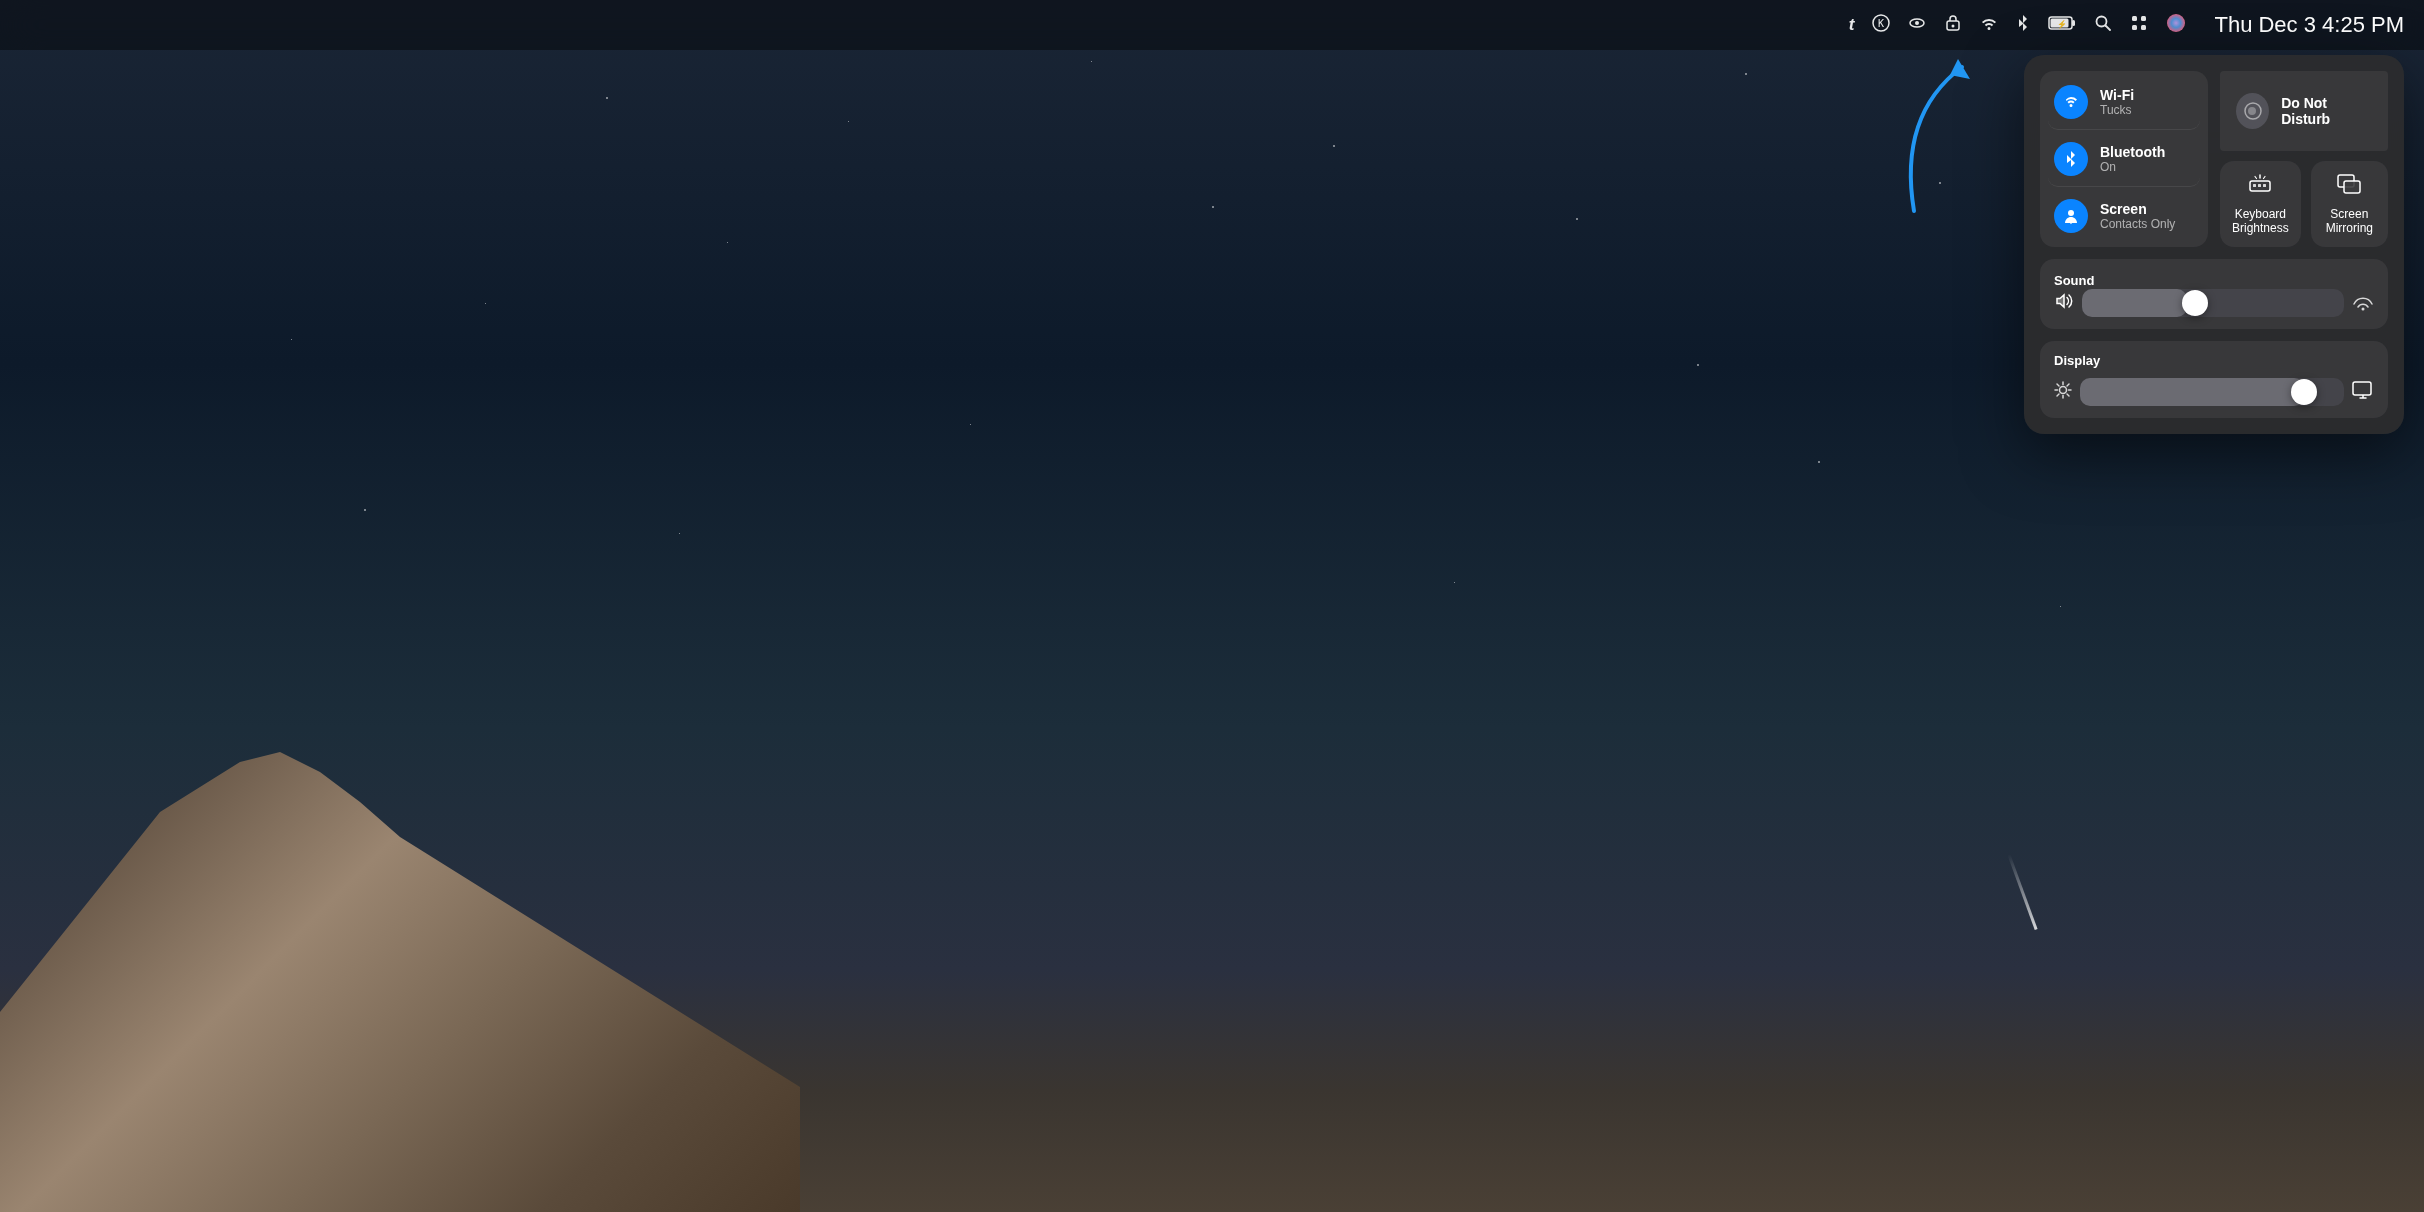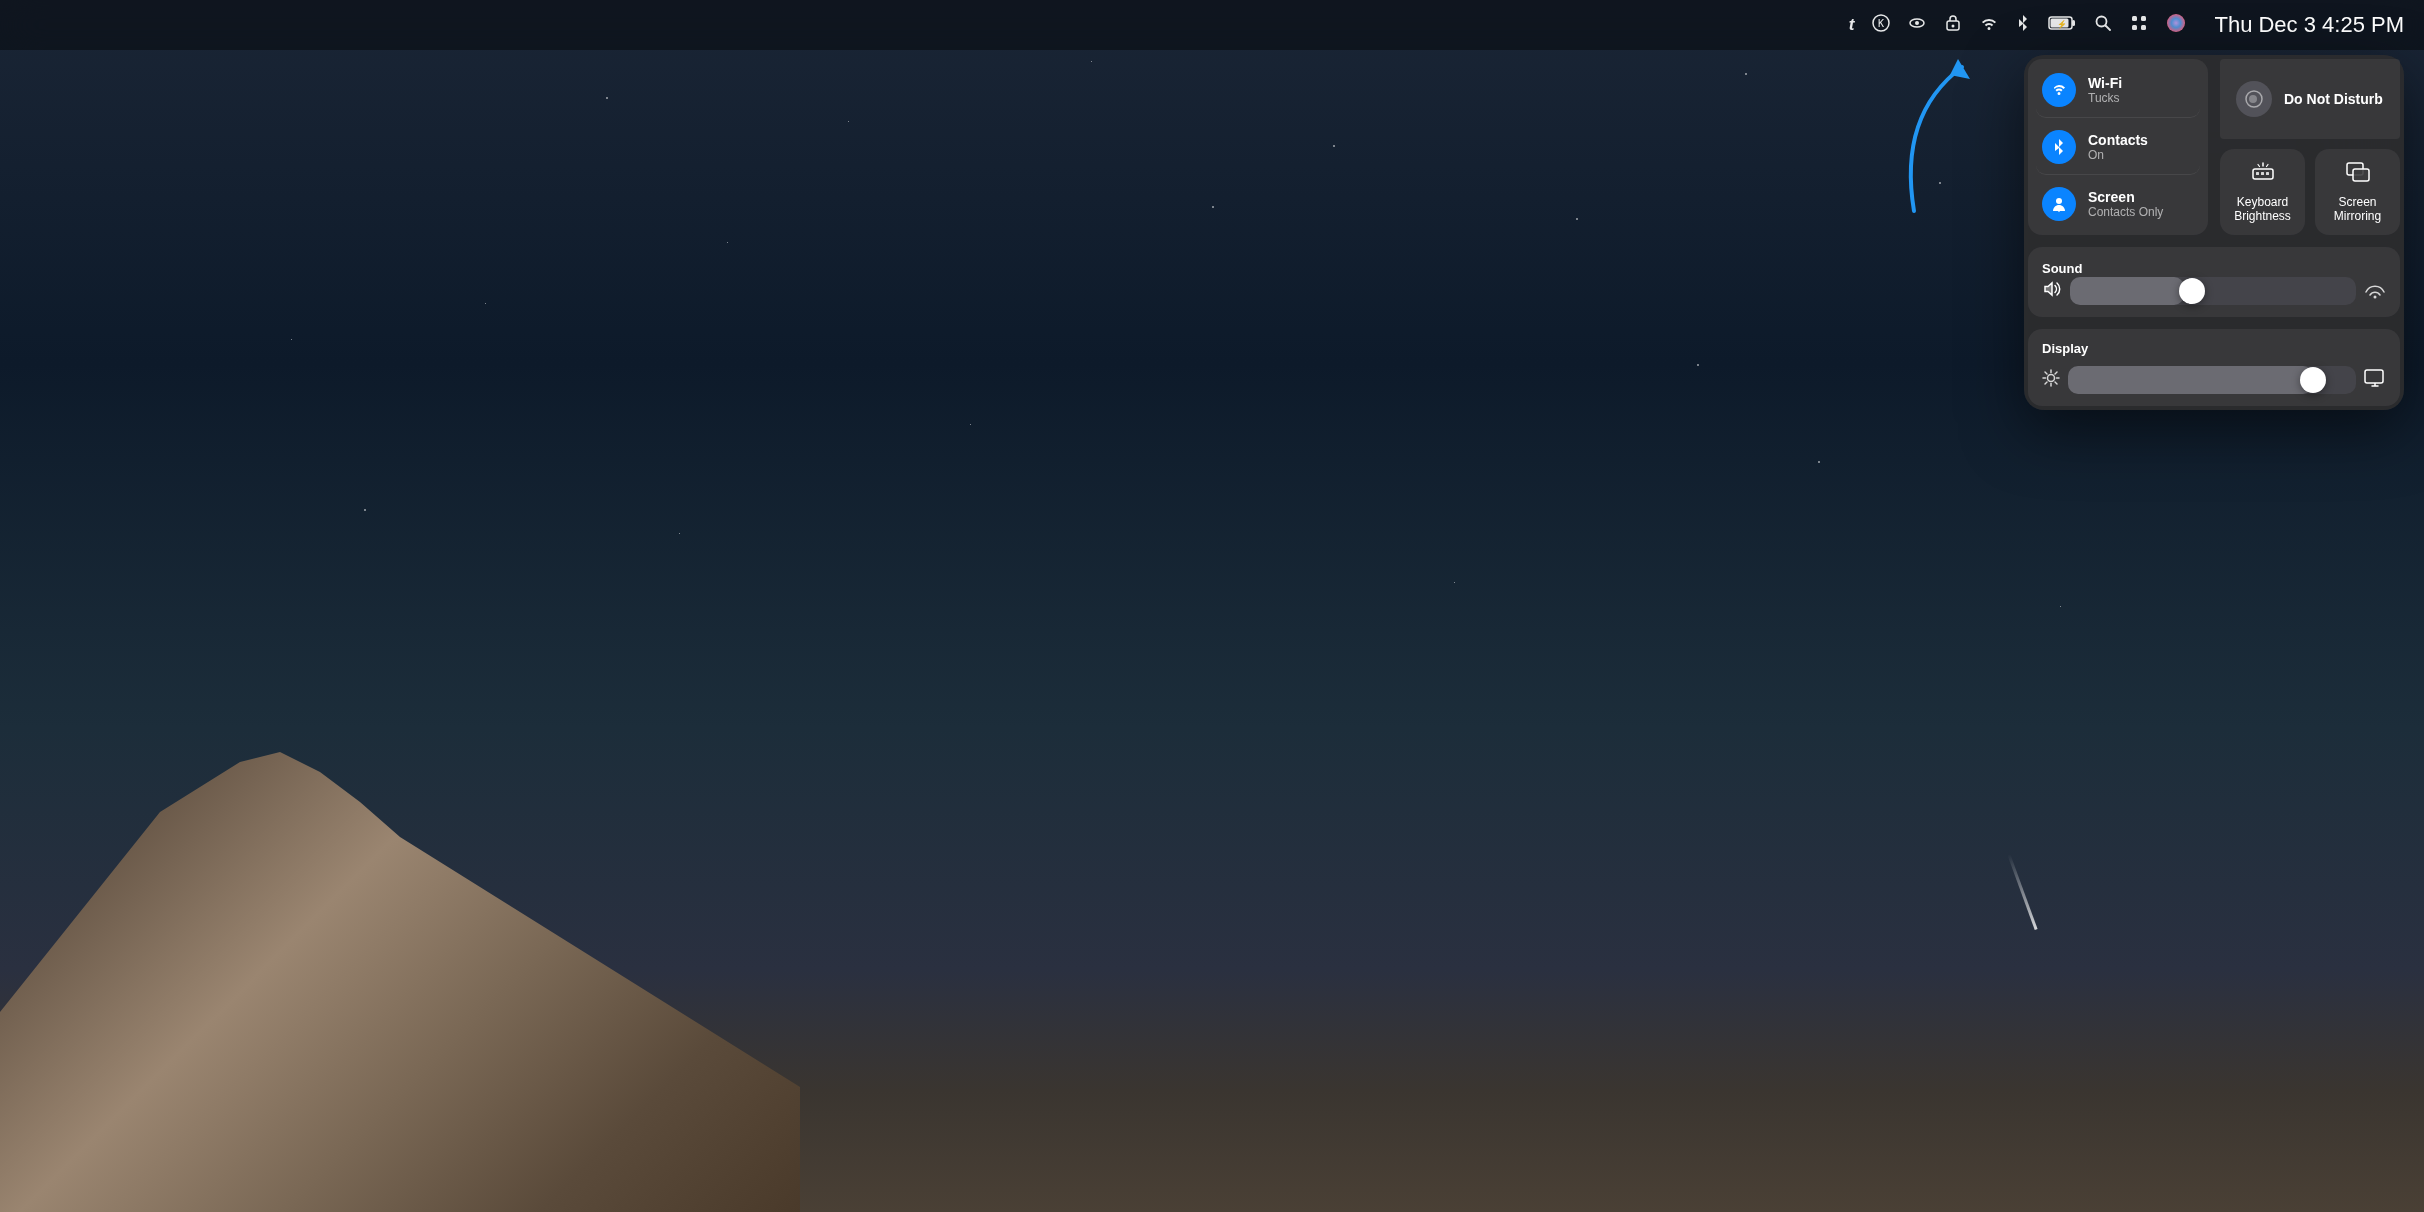--- a/index.html
+++ b/index.html
@@ -95,21 +95,21 @@
 
     
     .control-center {
       position: absolute;
       top: 55px;
       right: 20px;
       width: 380px;
       background: rgba(44, 44, 46, 0.92);
       backdrop-filter: blur(40px);
       border-radius: 20px;
-      padding: 4px;
+      padding: 16px;
       z-index: 150;
       box-shadow: 0 20px 60px rgba(0,0,0,0.5);
     }
 
     .cc-top-row {
       display: grid;
       grid-template-columns: 1fr 1fr;
       gap: 12px;
       margin-bottom: 12px;
     }
@@ -535,21 +535,21 @@
         </div>
       </div>
 
       <div class="cc-network-item">
         <div class="cc-network-icon blue">
           <svg width="12" height="18" viewBox="0 0 12 18" fill="white">
               <path d="M6 1L10 5L6 9L10 13L6 17V10L2 13V5L6 9V1Z"></path>
             </svg>
         </div>
         <div class="cc-network-text">
-          <span class="cc-network-name">Contacts</span>
+          <span class="cc-network-name">Bluetooth</span>
           <span class="cc-network-sub">On</span>
         </div>
       </div>
 
       <div class="cc-network-item">
         <div class="cc-network-icon blue">
           <svg width="18" height="18" viewBox="0 0 18 18" fill="white">
               <circle cx="9" cy="6" r="3"></circle>
               <path d="M3 16c0-3.3 2.7-6 6-6s6 2.7 6 6"></path>
               <path d="M6 12l3 4 3-4" fill="none" stroke="white" stroke-width="1.5"></path>

